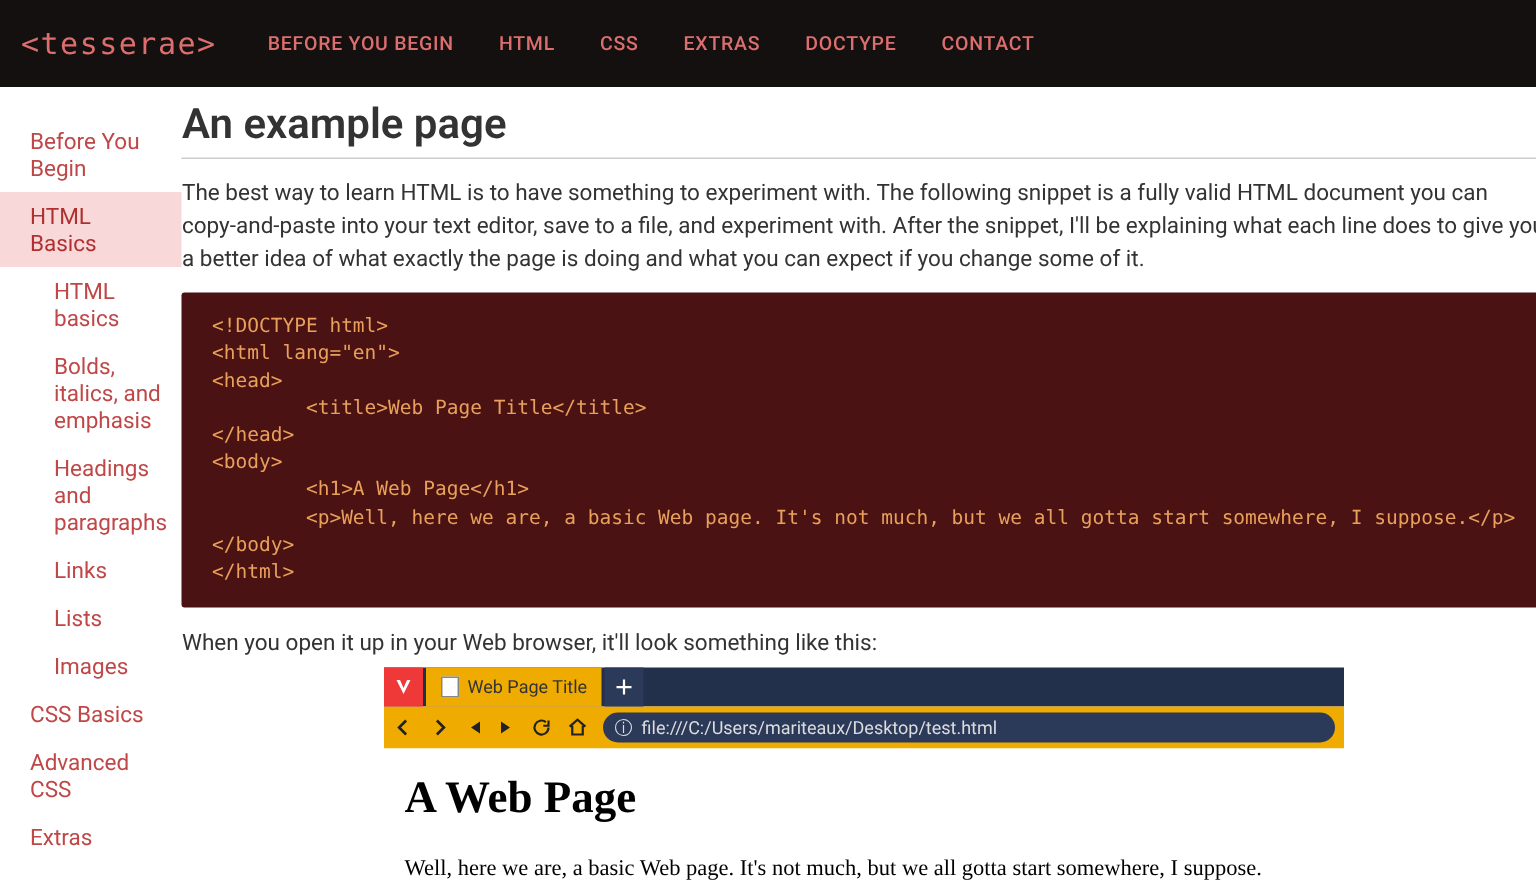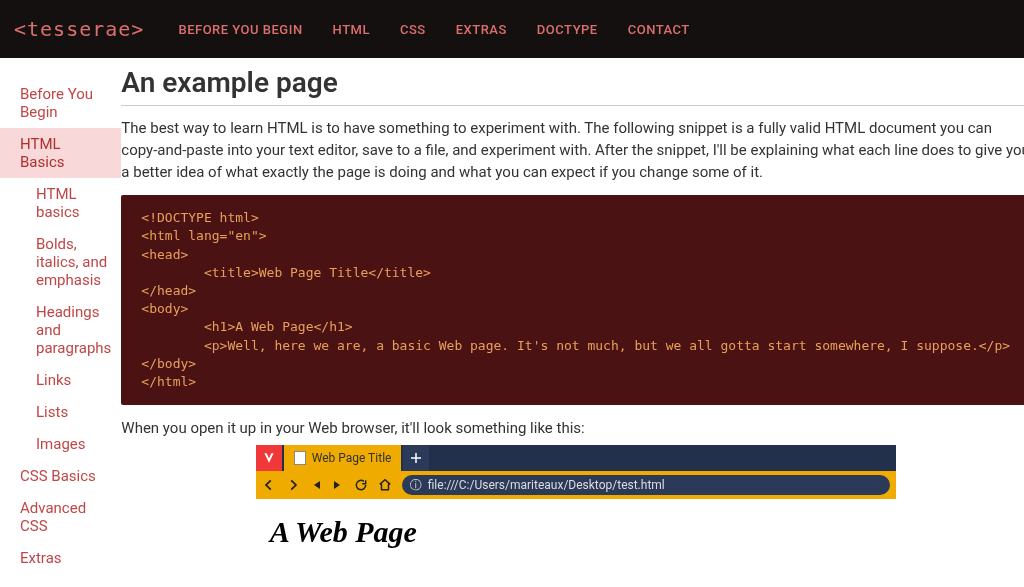--- a/index.html
+++ b/index.html
@@ -120,21 +120,21 @@
     align-items: center;
     padding: 0 8px;
     color: #ddd;
     font-size: 12px;
     gap: 6px;
   }
   .pagebody {
     background: #fff;
     padding: 16px 14px 24px;
   }
-  .pagebody h2 { font-family: "Times New Roman", serif; font-size: 30px; font-weight: bold; color:#000; margin-bottom: 22px; font-style: italic;}
+  .pagebody h2 { font-family: "Times New Roman", serif; font-size: 30px; font-weight: bold; color:#000; margin-bottom: 22px;}
   .pagebody p { font-family: "Times New Roman", serif; font-size: 15px; color:#000;}
   .fileicon { width:12px; height:14px; background:#fff; border:1px solid #888; position:relative;}
 </style>
 </head>
 <body>
 
 <div class="topbar">
   <span class="logo">&lt;tesserae&gt;</span>
   <span class="navlink">BEFORE YOU BEGIN</span>
   <span class="navlink">HTML</span>
@@ -223,17 +223,18 @@
               <path d="M3 11l9-8 9 8M6 10v10h12V10"></path>
             </svg>
           </span>
         <div class="urlbar">
           <span>ⓘ</span>
           <span>file:///C:/Users/mariteaux/Desktop/test.html</span>
         </div>
       </div>
       <div class="pagebody">
         <h2>A Web Page</h2>
+        <p>Well, here we are, a basic Web page. It's not much, but we all gotta start somewhere, I suppose.</p>
       </div>
     </div>
 
   </div>
 </div>
 
 </body></html>

